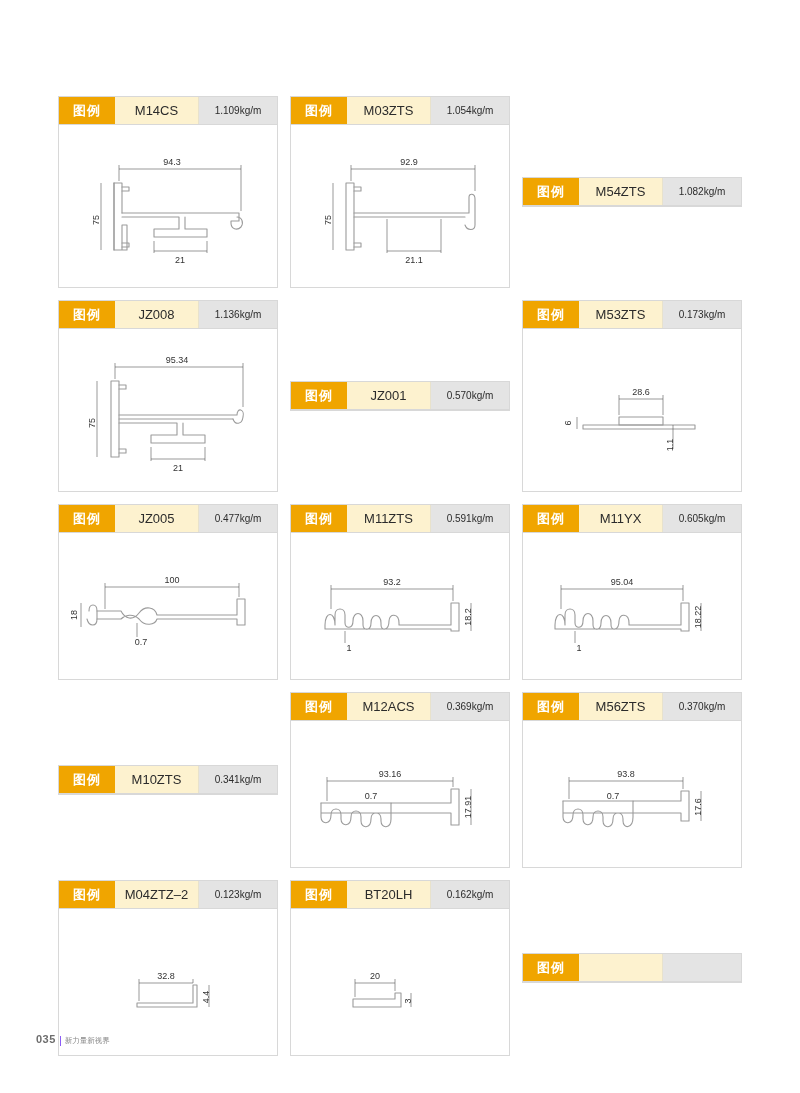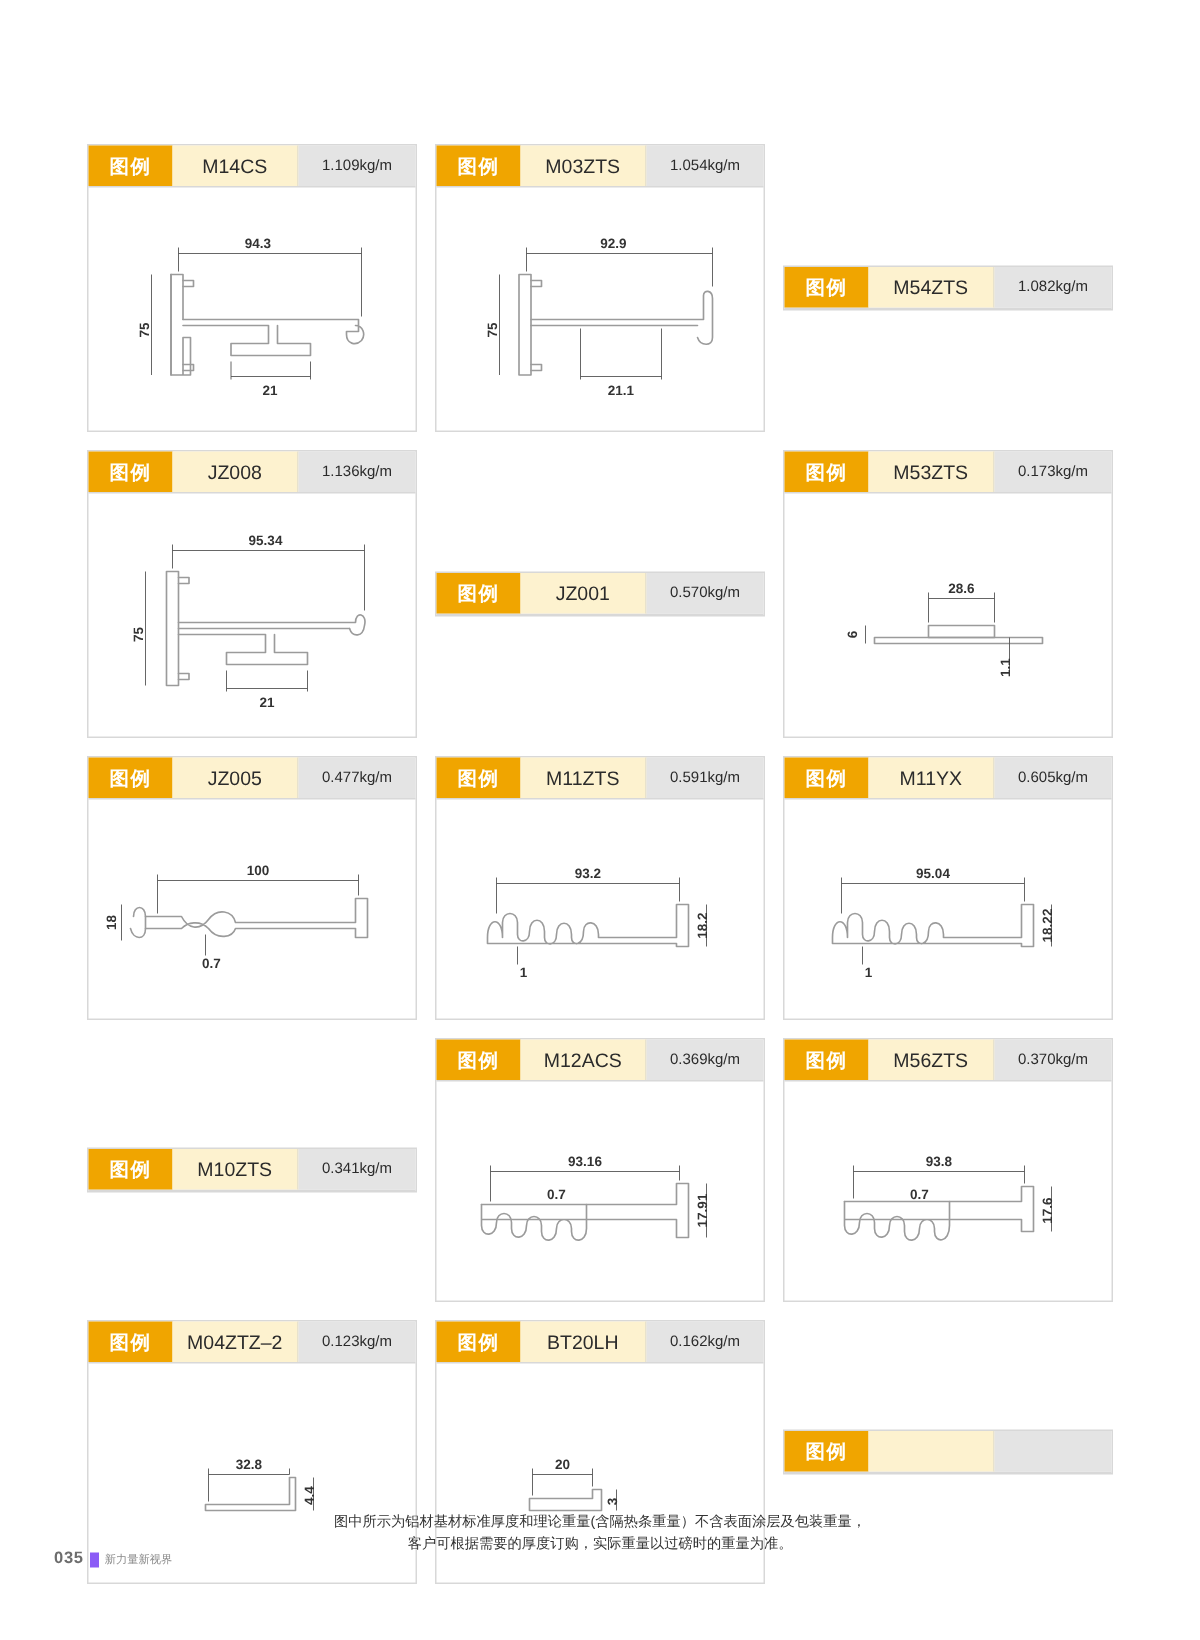--- a/index.html
+++ b/index.html
@@ -76,21 +76,20 @@
     display: flex;
     align-items: center;
     justify-content: center;
   }
   .hdr-code.empty, .hdr-weight.empty { background: #e4e4e4; }
   .hdr-code.empty { background: #fdf2cf; }
   .fig {
     position: relative;
     height: 162px;
     overflow: hidden;
-    font-weight: bold;
   }
   .fig.short { height: 146px; }
   .fig svg { display: block; }
   .cell.blank { border: 1px solid #d8d8d8; height: 30px; }
   .footnote {
     position: absolute;
     left: 0; top: 1007px;
     width: 800px;
     text-align: center;
     font-size: 9.5px;
@@ -106,21 +105,21 @@
   .pagenum .num {
     font-size: 11px;
     font-weight: bold;
     color: #6d6d6d;
     letter-spacing: 0.5px;
   }
   .pagenum .brand {
     font-size: 7.5px;
     color: #8a8a8a;
     margin-left: 4px;
-    border-left: 6px solid #8b5cf6;
+    border-left: 1px solid #8b5cf6;
     padding-left: 4px;
   }
   .dim { font-size: 9px; fill: #333; font-family: "Liberation Sans", sans-serif; }
   .dimv { font-size: 9px; fill: #333; font-family: "Liberation Sans", sans-serif; }
   .prof { fill: none; stroke: #9b9b9b; stroke-width: 1.1; stroke-linejoin: round; stroke-linecap: round; }
   .lead { stroke: #555; stroke-width: 0.6; fill: none; }
 </style>
 </head>
 <body>
 
@@ -424,23 +423,19 @@
           <div class="hdr-tag">图例</div>
           <div class="hdr-code empty"></div>
           <div class="hdr-weight empty"></div>
         </div>
       </div>
 
     </div>
 
   </div>
 
-  <div class="footnote">
-    <div>图中所示为铝材基材标准厚度和理论重量(含隔热条重量）不含表面涂层及包装重量，</div>
-    <div>客户可根据需要的厚度订购，实际重量以过磅时的重量为准。</div>
-  </div>
 
   <div class="pagenum">
     <span class="num">035</span>
     <span class="brand">新力量新视界</span>
   </div>
 
 </div>
 
 </body></html>

